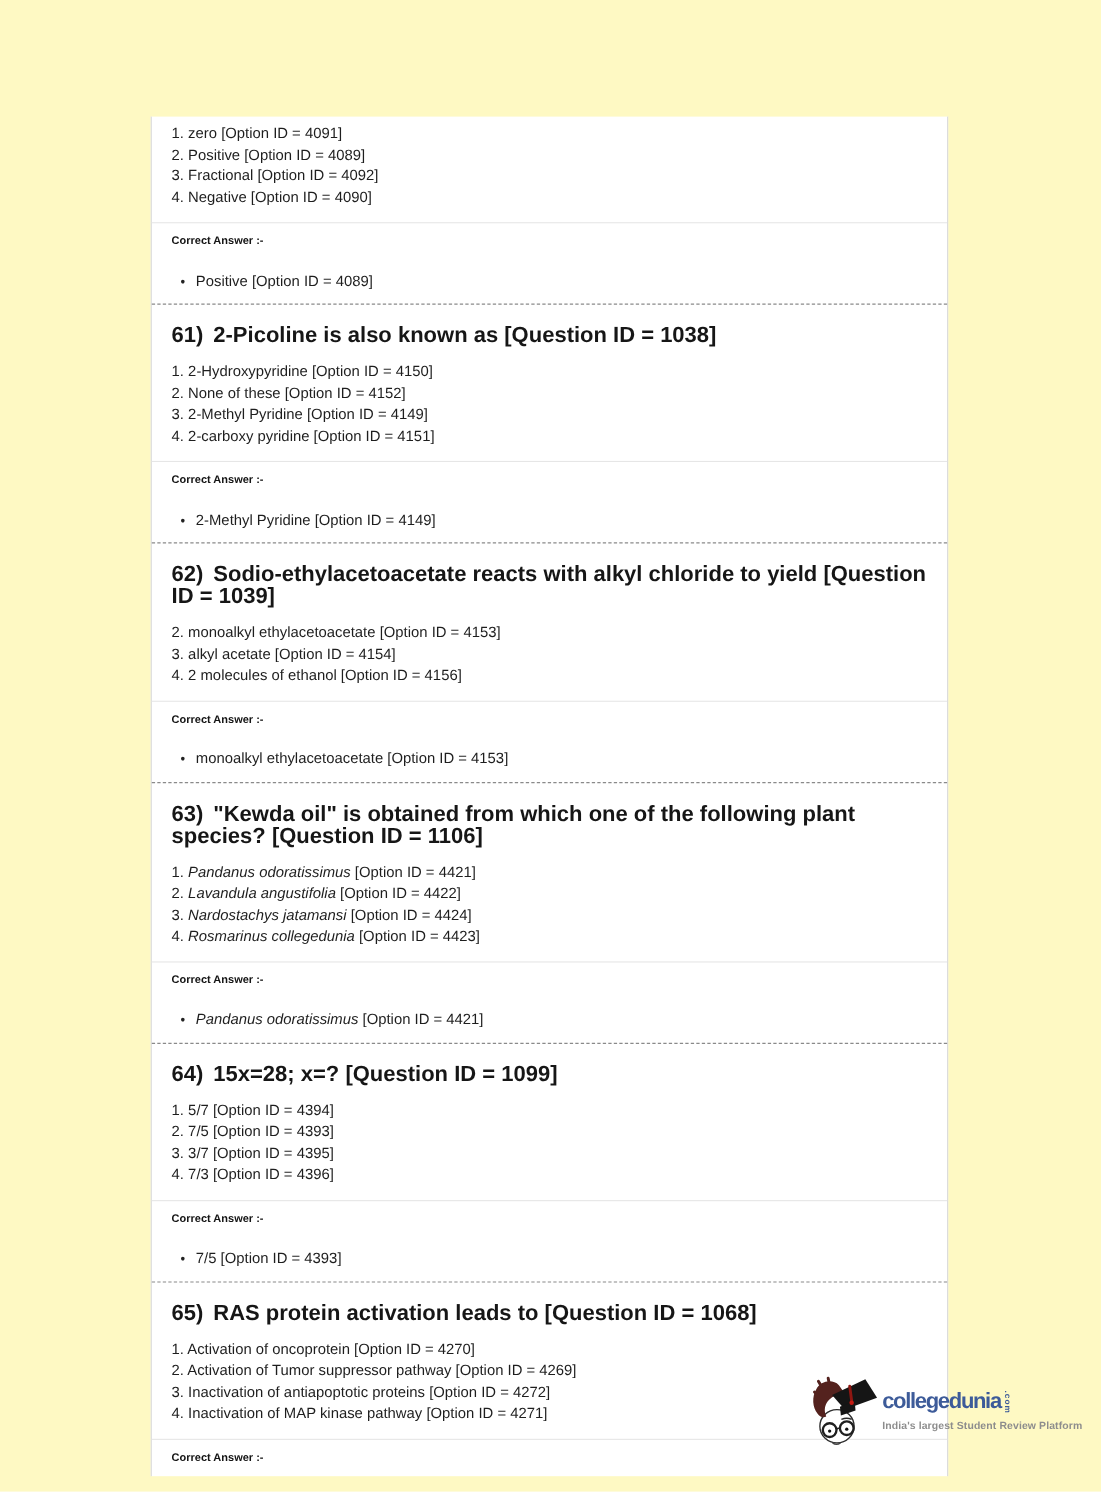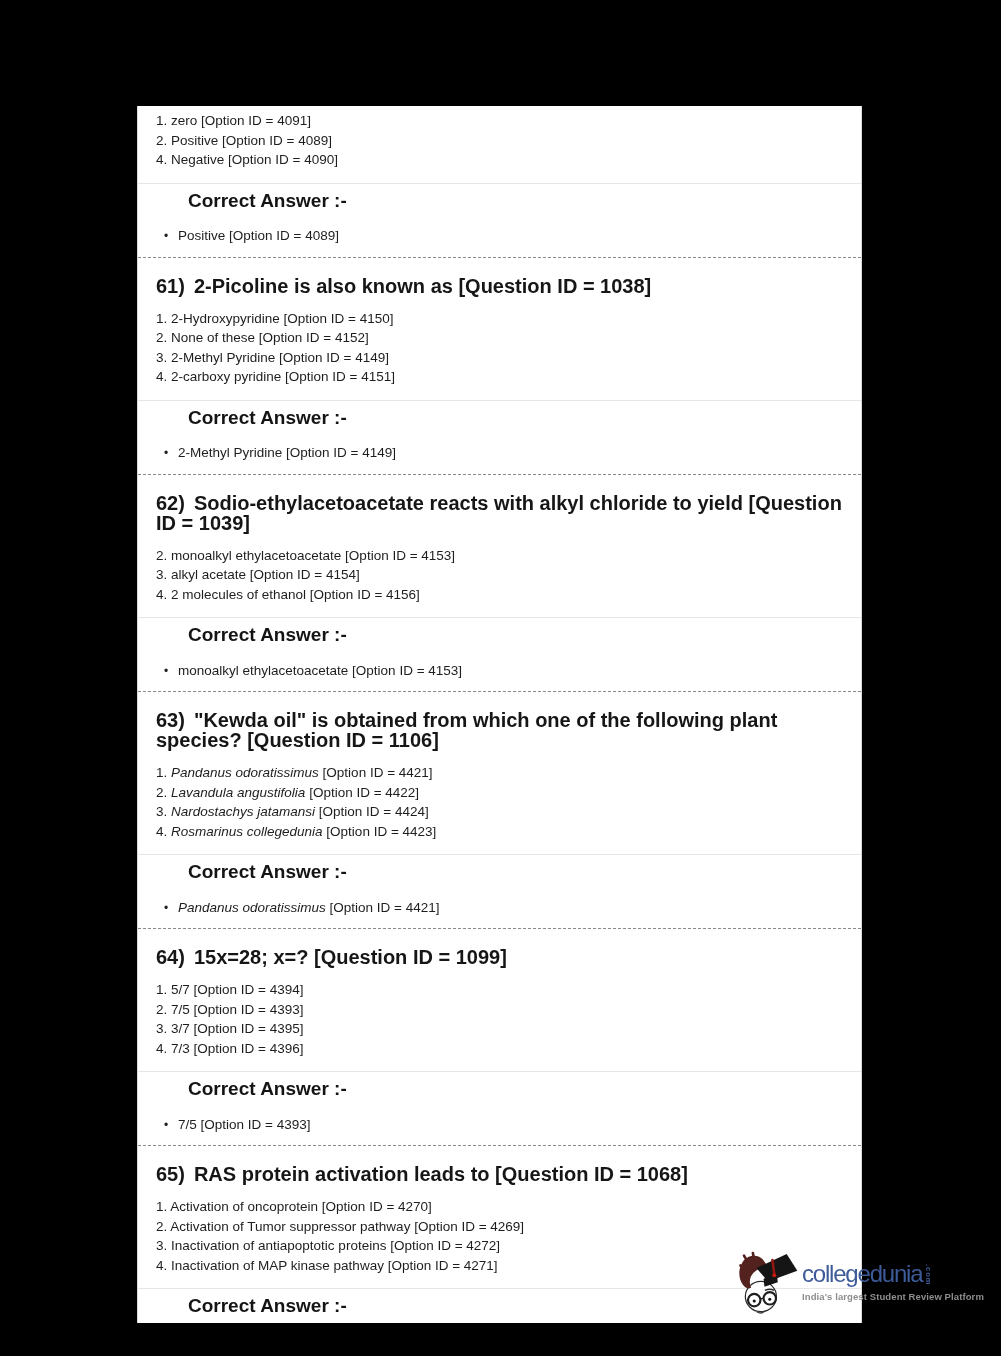--- a/index.html
+++ b/index.html
@@ -3,21 +3,21 @@
 <meta charset="utf-8">
 <style>
   html, body { margin: 0; padding: 0; background: #ffffff; }
   body {
     width: 1001px; height: 1356px;
     font-family: "Liberation Sans", sans-serif;
     color: #1e1e1e;
     position: relative;
     overflow: hidden;
   }
-  .page { position: absolute; inset: 0; background: #000000; }
+  .page { position: absolute; inset: 0; background: #fef9c3; }
 
   
   .doc {
     position: absolute;
     left: 137px; top: 106px;
     width: 723px;
     border-left: 1px solid #d9d9d9;
     border-right: 1px solid #d9d9d9;
     background: #fff;
     padding-bottom: 7px;
@@ -34,25 +34,24 @@
 
   .opts { margin: 13px 18px 0 18px; }
   .first .opts { margin-top: 5px; }
   .opt { font-size: 13.5px; line-height: 19.5px; }
   .opt i, .ansrow i { font-style: italic; }
 
   .hline { border-top: 1px solid #e6e6e6; margin-top: 13px; height: 0; }
 
   .apart { padding: 7px 18px 0 18px; }
   .alabel {
-    font-size: 19px;
+    font-size: 10px;
     font-weight: bold;
     line-height: 19.5px;
     color: #141414;
-    margin-left: 32px;
   }
   .ansrow {
     font-size: 13.5px;
     line-height: 19.5px;
     margin-top: 16px;
     padding-left: 8px;
   }
   .bullet { display: inline-block; width: 14px; font-size: 12px; color: #222; }
 
   .dashline { border-top: 1px dashed #8a8a8a; margin-top: 10px; height: 0; }
@@ -61,22 +60,22 @@
   .footer {
     position: absolute;
     left: 736px; top: 1247px;
     display: flex;
     align-items: flex-start;
   }
   .mascot { flex: 0 0 auto; }
   .brandcol { padding-top: 14px; margin-left: 2px; }
   .brandrow { display: flex; align-items: flex-start; }
   .brand {
-    font-size: 24px;
-    font-weight: normal;
+    font-size: 20px;
+    font-weight: bold;
     color: #3d5b99;
     letter-spacing: -1.2px;
     line-height: 26px;
     white-space: nowrap;
   }
   .tld {
     writing-mode: vertical-rl;
     font-size: 7.5px;
     font-weight: bold;
     color: #3d5b99;
@@ -99,20 +98,21 @@
 <body>
 
 <div class="page">
 
   <div class="doc">
 
     <section class="qblock first">
       <div class="opts">
         <div class="opt"><span>1. </span><i></i><span>zero [Option ID = 4091]</span></div>
         <div class="opt"><span>2. </span><i></i><span>Positive [Option ID = 4089]</span></div>
+        <div class="opt"><span>3. </span><i></i><span>Fractional [Option ID = 4092]</span></div>
         <div class="opt"><span>4. </span><i></i><span>Negative [Option ID = 4090]</span></div>
       </div>
       <div class="hline"></div>
       <div class="apart">
         <div class="alabel">Correct Answer :-</div>
         <div class="ansrow"><span class="bullet">•</span><i></i><span>Positive [Option ID = 4089]</span></div>
       </div>
       <div class="dashline"></div>
     </section>
 

